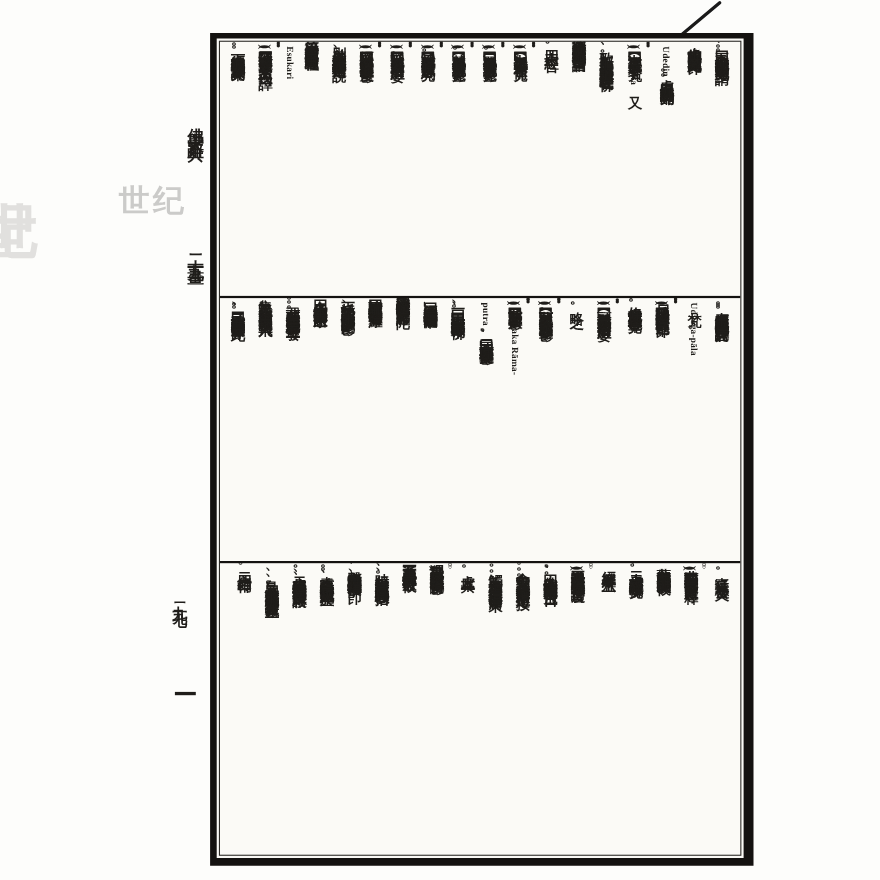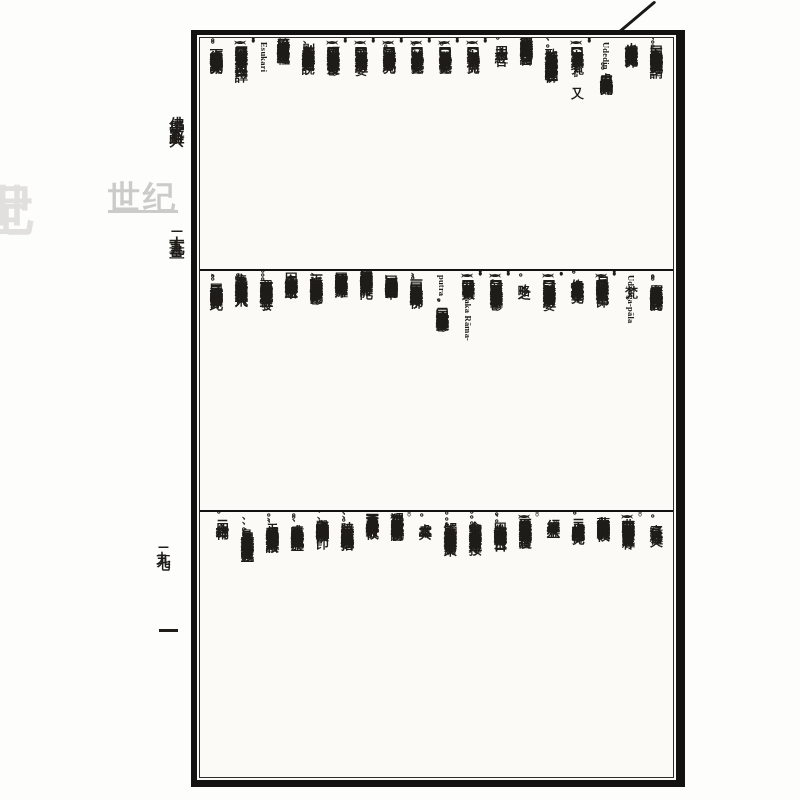--- a/index.html
+++ b/index.html
@@ -11,21 +11,21 @@
   html,body{margin:0;padding:0;}
   body{
     width:800px;height:800px;overflow:hidden;position:relative;
     background:#fdfdfb;
     font-family:"Liberation Serif","DejaVu Serif",serif;
     color:var(--ink);
   }
   .page{position:absolute;inset:0;}
   
   .watermark{position:absolute;font-family:"Liberation Sans","DejaVu Sans",sans-serif;font-weight:bold;pointer-events:none;}
-  .wm1{left:108px;top:176px;font-size:32px;letter-spacing:3px;color:var(--wm);opacity:.7;text-decoration:underline;}
+  .wm1{left:108px;top:164px;font-size:28px;letter-spacing:3px;color:var(--wm);opacity:.7;}
   .wm2{left:-30px;top:140px;font-size:54px;color:#cfcecb;opacity:.6;
        writing-mode:vertical-rl;-webkit-writing-mode:vertical-rl;text-orientation:upright;}
   
   .side{position:absolute;writing-mode:vertical-rl;-webkit-writing-mode:vertical-rl;
         text-orientation:upright;font-weight:700;}
   .side-title{left:167px;top:104px;font-size:15px;letter-spacing:4px;}
   .side-volume{left:167px;top:220px;font-size:15px;letter-spacing:4px;}
   .side-page{left:154px;top:537px;font-size:13.5px;letter-spacing:3px;font-weight:600;}
   .side-dash{position:absolute;left:159px;top:629px;width:19px;height:3px;background:var(--ink);}
   

